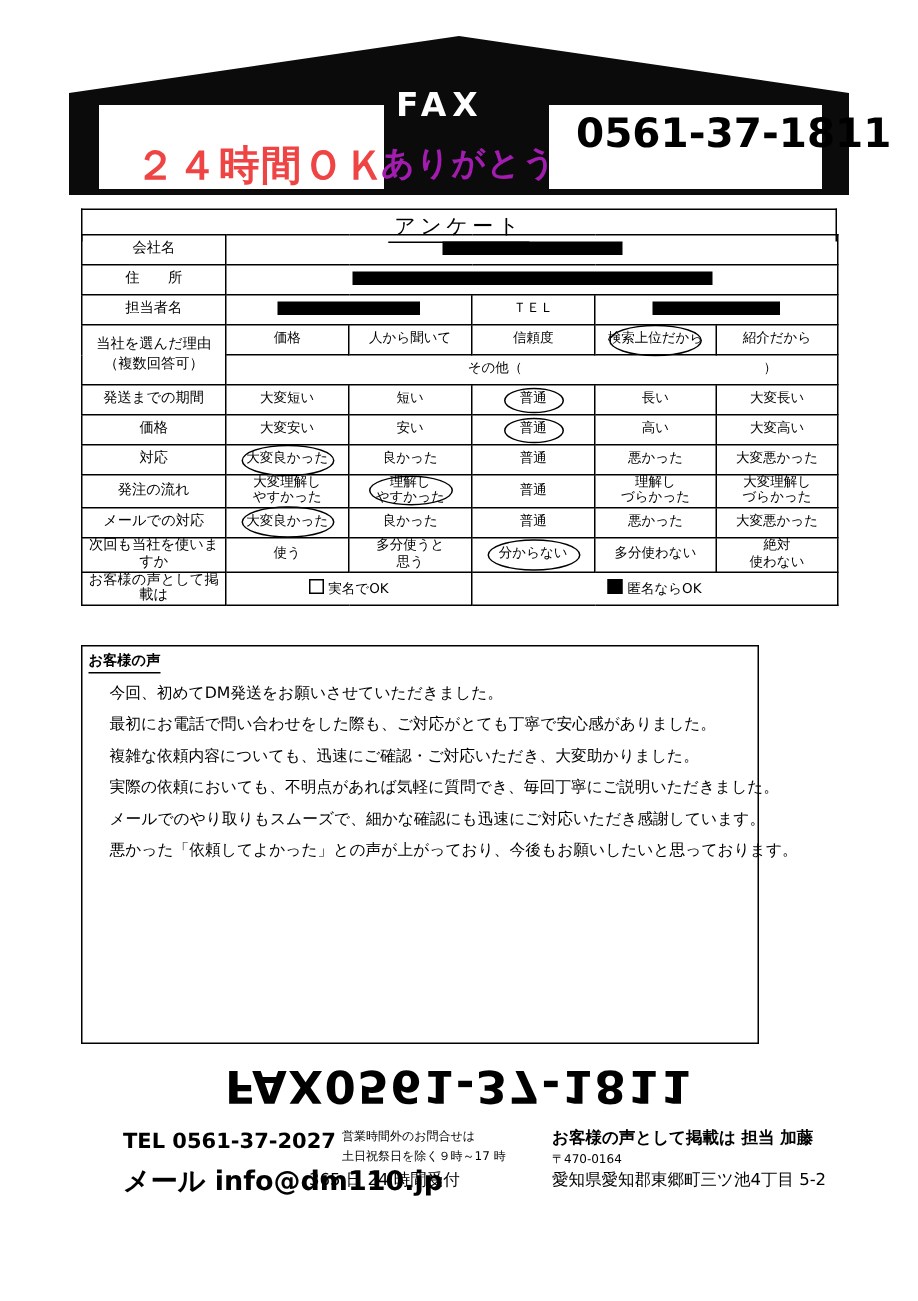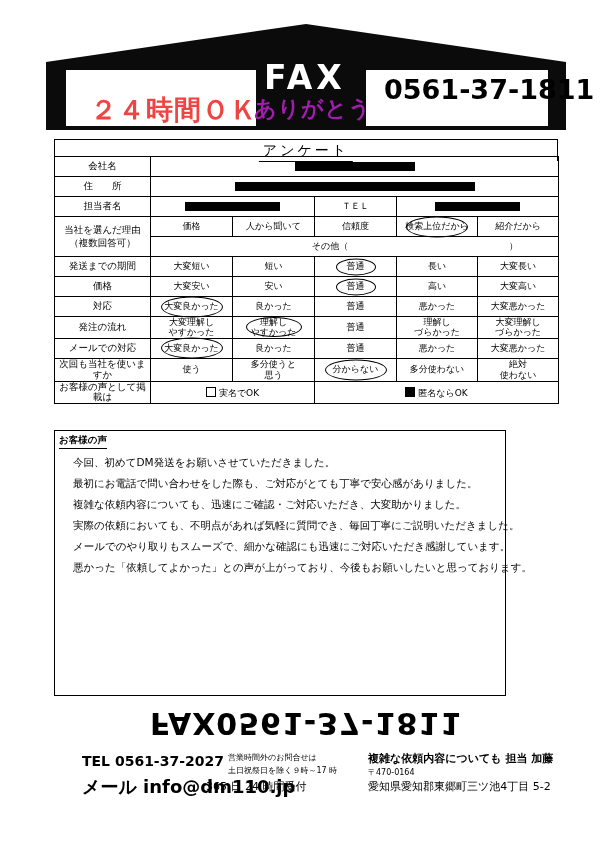--- a/index.html
+++ b/index.html
@@ -45,21 +45,21 @@
     font-family: "DejaVu Sans", sans-serif;
     color: #ef4444;
     letter-spacing: 1px;
     white-space: nowrap;
     margin-top: 18px;
   }
   .banner-fax {
     position: absolute;
     left: 228px;
     top: 36px;
-    font-size: 33px;
+    font-size: 22px;
     font-weight: bold;
     color: #fff;
     letter-spacing: 4px;
   }
   .banner-arigatou {
     position: absolute;
     left: 218px;
     top: 72px;
     font-size: 22px;
     font-weight: bold;
@@ -457,18 +457,18 @@
   <div class="bottom-fax">FAX0561-37-1811</div>
 
   <div class="footer">
     <div class="foot-tel">TEL  0561-37-2027</div>
     <div class="foot-mail">メール  info@dm110.jp</div>
     <div class="foot-note1">
       <div>営業時間外のお問合せは</div>
       <div>土日祝祭日を除く９時～17 時</div>
     </div>
     <div class="foot-365">365 日 24 時間受付</div>
-    <div class="foot-company">複雑な依頼内容についても 担当 加藤</div>
+    <div class="foot-company">お客様の声として掲載は 担当 加藤</div>
     <div class="foot-zip">〒470-0164</div>
     <div class="foot-addr">愛知県愛知郡東郷町三ツ池4丁目 5-2</div>
   </div>
 
 </div>
 
 </body></html>

